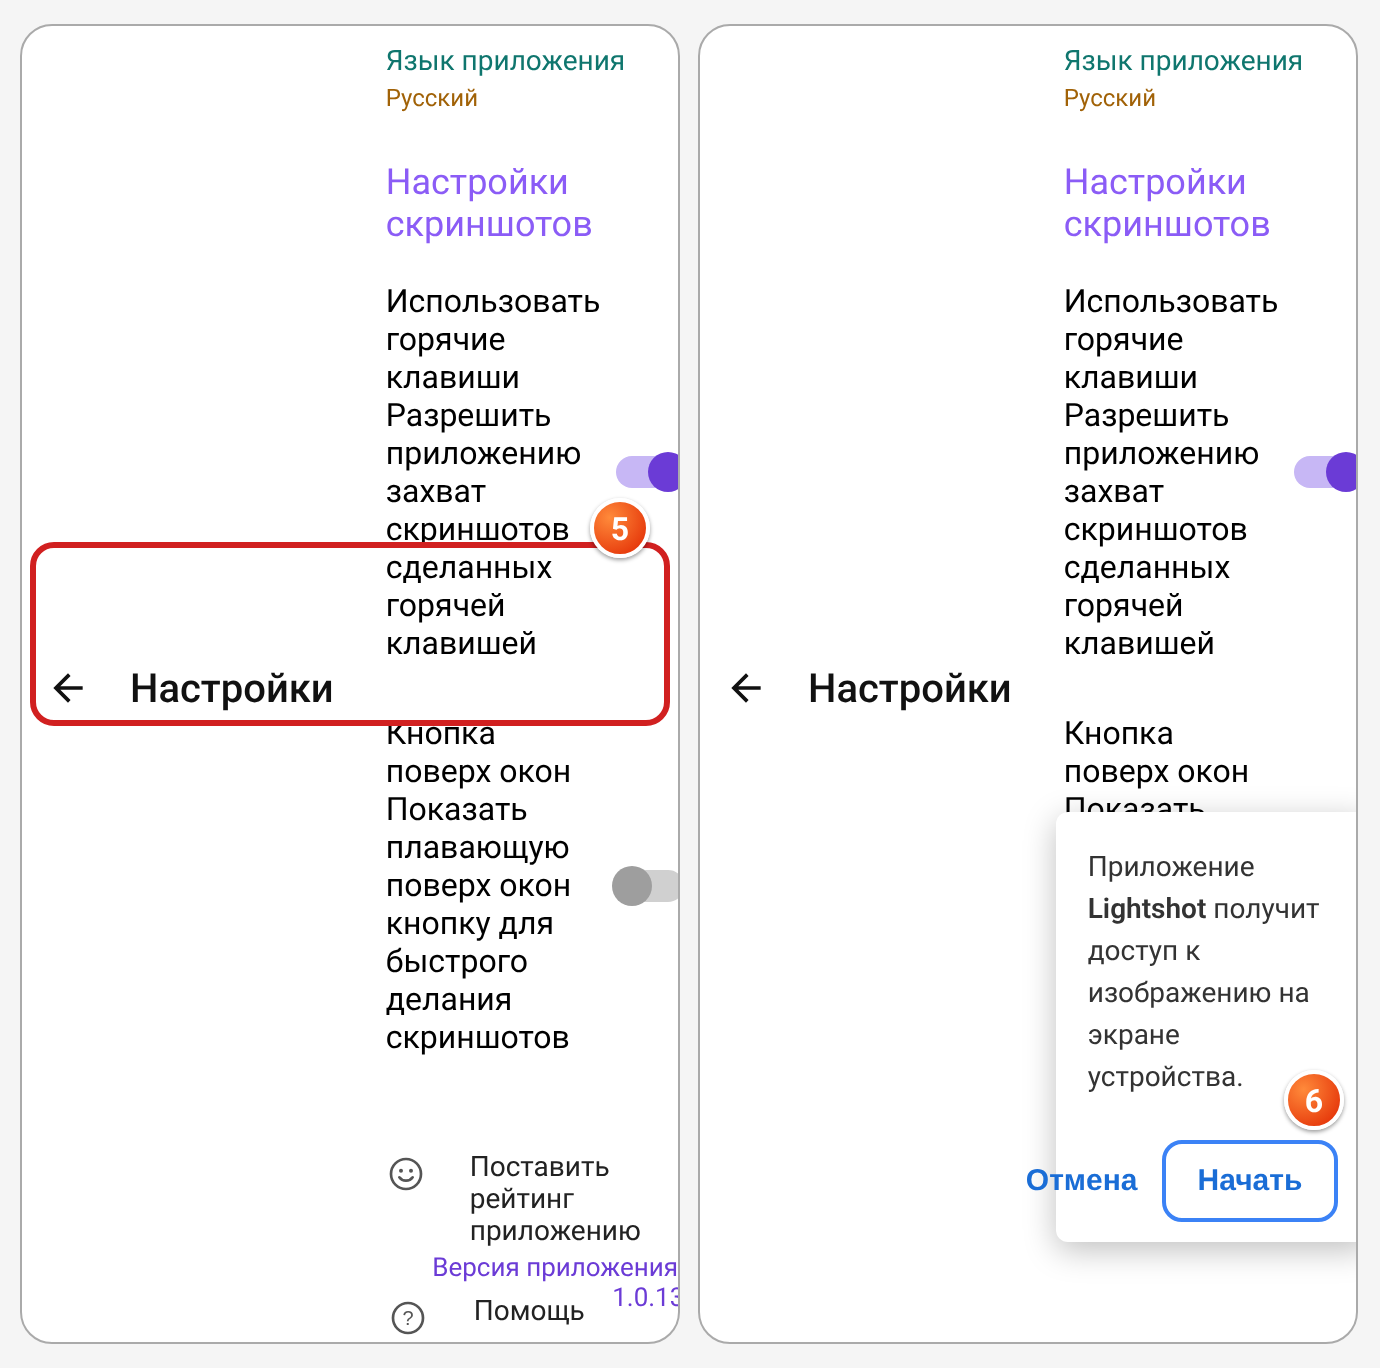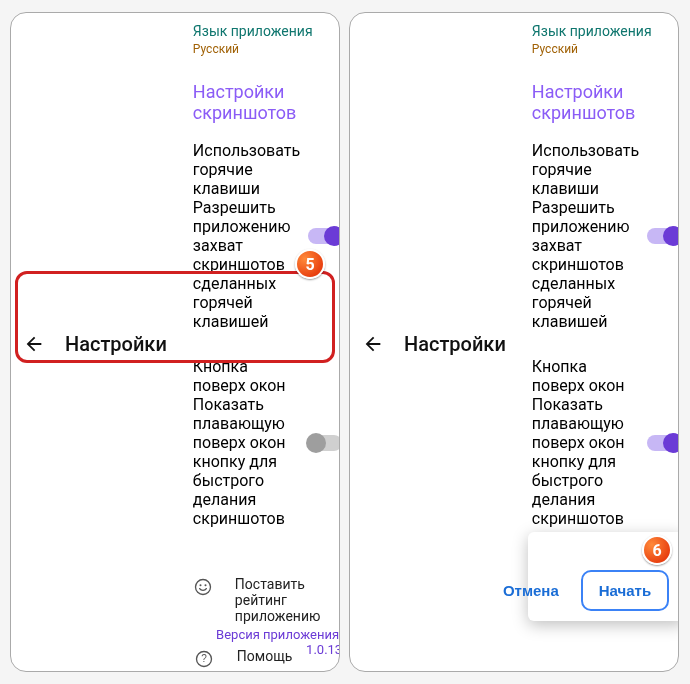--- a/index.html
+++ b/index.html
@@ -87,21 +87,21 @@
     padding: 18px 16px 10px 16px;
   }
   .dialog .msg { font-size: 14px; color:#333; line-height:1.5; }
   .dialog .msg b { font-weight:600; }
   .checkbox-row { display:flex; align-items:center; margin-top: 22px; }
   .checkbox {
     width:20px; height:20px; border:2px solid #888; border-radius:50%;
     margin-right: 10px;
   }
   .dialog-actions {
-    display:flex; justify-content:flex-end; gap: 10px;
+    display:flex; justify-content:flex-end; 
     margin-top: 20px; align-items:center;
   }
   .dlg-btn {
     font-size:15px; font-weight:600; color:#1a6dd6;
     padding: 8px 12px;
     background:none; border:none;
   }
   .start-wrap {
     border: 2px solid #3b82f6; border-radius:10px;
     padding: 2px 4px;
@@ -225,20 +225,23 @@
     </div>
     <div class="toggle-row" style="margin-top:6px;">
       <div class="text">
         <div class="label">Кнопка поверх окон</div>
         <div class="sub">Показать плавающую поверх окон кнопку для быстрого делания скриншотов</div>
       </div>
       <div class="switch on"></div>
     </div>
 
     <div class="dialog">
+      <div class="msg">
+        <span>Приложение </span><b>Lightshot</b><span> получит доступ к изображению на экране устройства.</span>
+      </div>
       <div class="dialog-actions">
         <button class="dlg-btn">Отмена</button>
         <span class="start-wrap">
           <button class="dlg-btn">Начать</button>
         </span>
       </div>
     </div>
   </div>
   <div class="navbar">
     <span class="nb">

